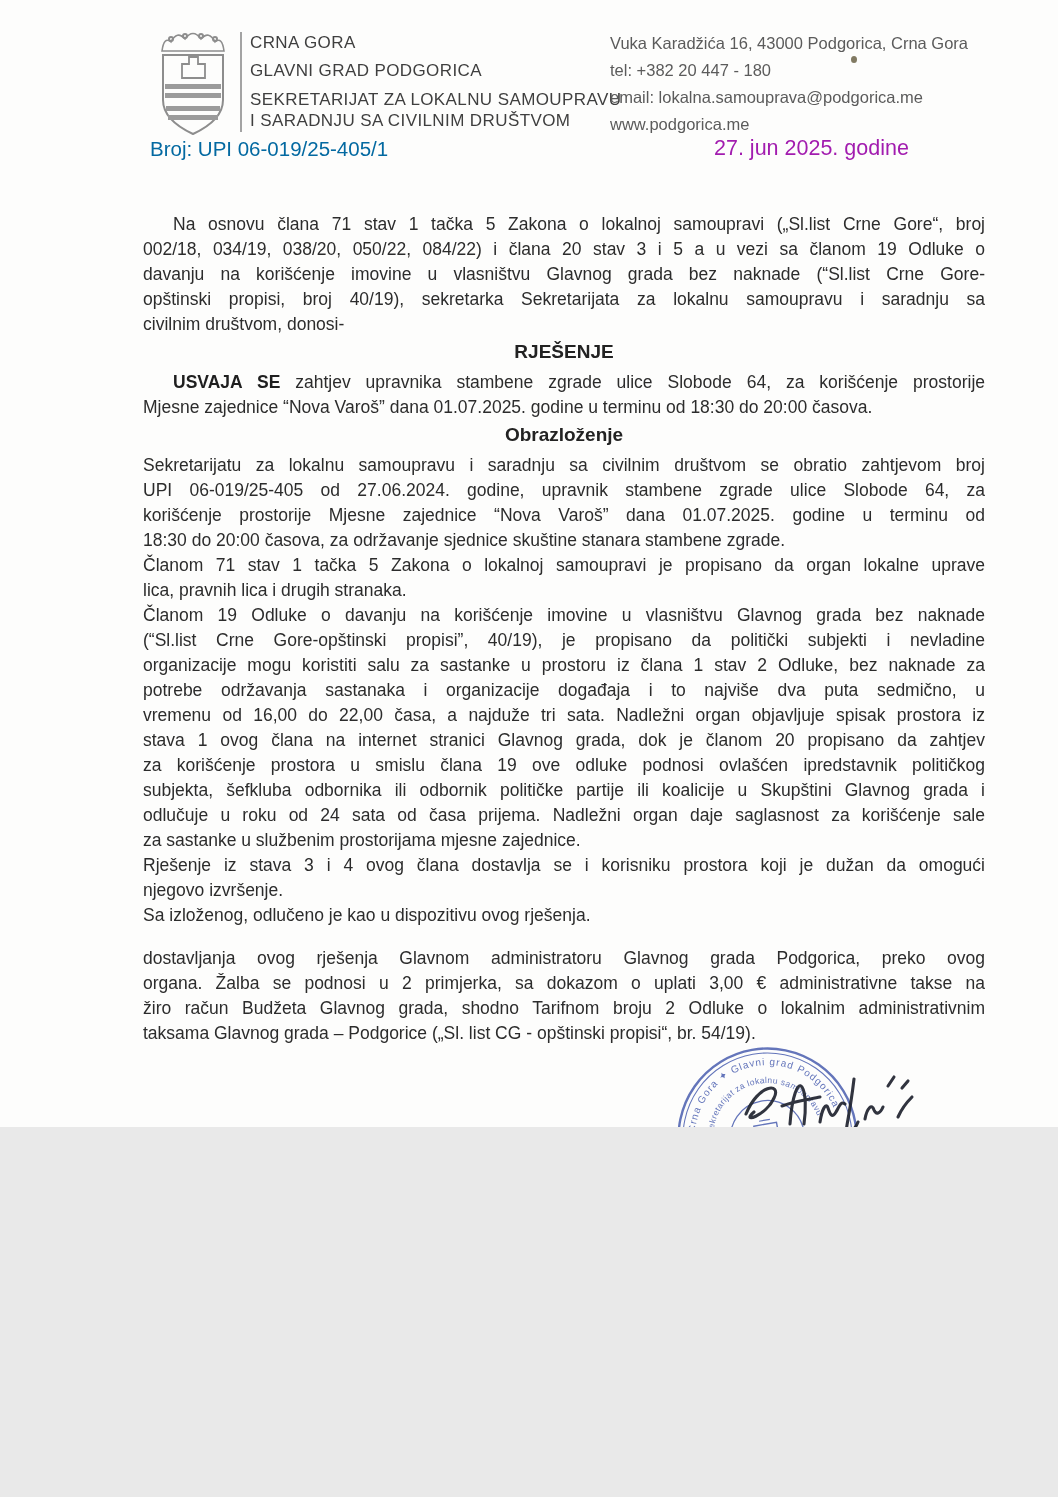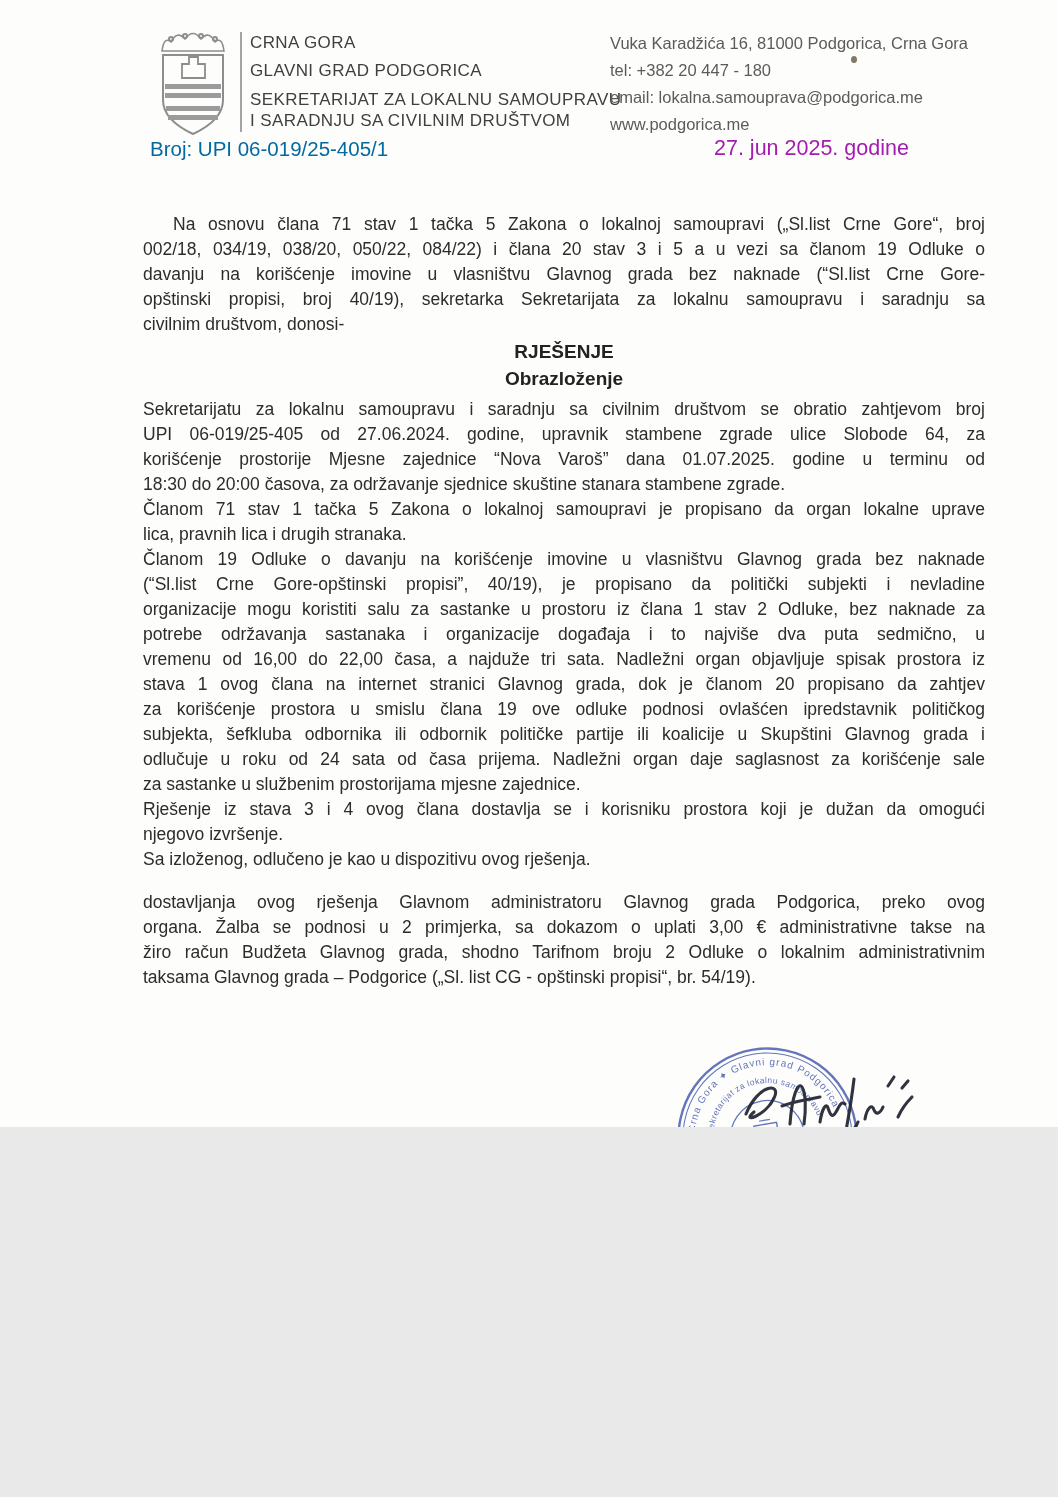--- a/index.html
+++ b/index.html
@@ -73,40 +73,44 @@
   <div class="hdr-divider"></div>
 
   <div class="org-block">
     <div class="l1">CRNA GORA</div>
     <div class="l2">GLAVNI GRAD PODGORICA</div>
     <div class="l3">SEKRETARIJAT ZA LOKALNU SAMOUPRAVU</div>
     <div class="l4">I SARADNJU SA CIVILNIM DRUŠTVOM</div>
   </div>
 
   <div class="contact-block">
-    <div>Vuka Karadžića 16, 81000 Podgorica, Crna Gora</div>
+    <div>Vuka Karadžića 16, 43000 Podgorica, Crna Gora</div>
     <div>tel: +382 20 447 - 180</div>
     <div>email: lokalna.samouprava@podgorica.me</div>
     <div>www.podgorica.me</div>
   </div>
 
   <div class="dot-artifact"></div>
 
   <div class="case-number">Broj: UPI 06-019/25-405/1</div>
   <div class="doc-date">27. jun 2025. godine</div>
 
   <div class="doc-body" id="doc-body">
       <div class="para">
         <div class="line ind">Na osnovu člana 71 stav 1 tačka 5 Zakona o lokalnoj samoupravi („Sl.list Crne Gore“, broj</div>
         <div class="line">002/18, 034/19, 038/20, 050/22, 084/22) i člana  20 stav 3 i 5 a u vezi sa članom 19  Odluke o</div>
         <div class="line">davanju na korišćenje imovine u vlasništvu Glavnog grada bez naknade (“Sl.list Crne Gore-</div>
         <div class="line">opštinski propisi, broj 40/19), sekretarka Sekretarijata za lokalnu samoupravu i saradnju sa</div>
         <div class="line end">civilnim društvom, donosi-</div>
       </div>
       <div class="block-h">RJEŠENJE</div>
+      <div class="para">
+        <div class="line ind"><b>USVAJA SE</b><span> zahtjev upravnika stambene zgrade ulice Slobode 64, za korišćenje  prostorije</span></div>
+        <div class="line end">Mjesne zajednice “Nova Varoš” dana 01.07.2025. godine u terminu od 18:30 do 20:00 časova.</div>
+      </div>
       <div class="block-h">Obrazloženje</div>
       <div class="para">
         <div class="line">Sekretarijatu za lokalnu samoupravu i saradnju sa civilnim društvom se obratio zahtjevom broj</div>
         <div class="line">UPI 06-019/25-405  od 27.06.2024. godine, upravnik stambene zgrade ulice Slobode 64, za</div>
         <div class="line">korišćenje  prostorije  Mjesne zajednice “Nova Varoš” dana 01.07.2025. godine u terminu od</div>
         <div class="line end">18:30 do 20:00 časova,  za održavanje sjednice skuštine stanara stambene zgrade.</div>
         <div class="line">Članom 71 stav 1 tačka 5  Zakona o lokalnoj samoupravi je propisano da organ lokalne uprave</div>
         <div class="line end">lica, pravnih lica i drugih stranaka.</div>
         <div class="line">Članom 19 Odluke o davanju na korišćenje imovine u vlasništvu Glavnog grada bez naknade</div>
         <div class="line">(“Sl.list Crne Gore-opštinski propisi”, 40/19), je propisano da politički subjekti i nevladine</div>

